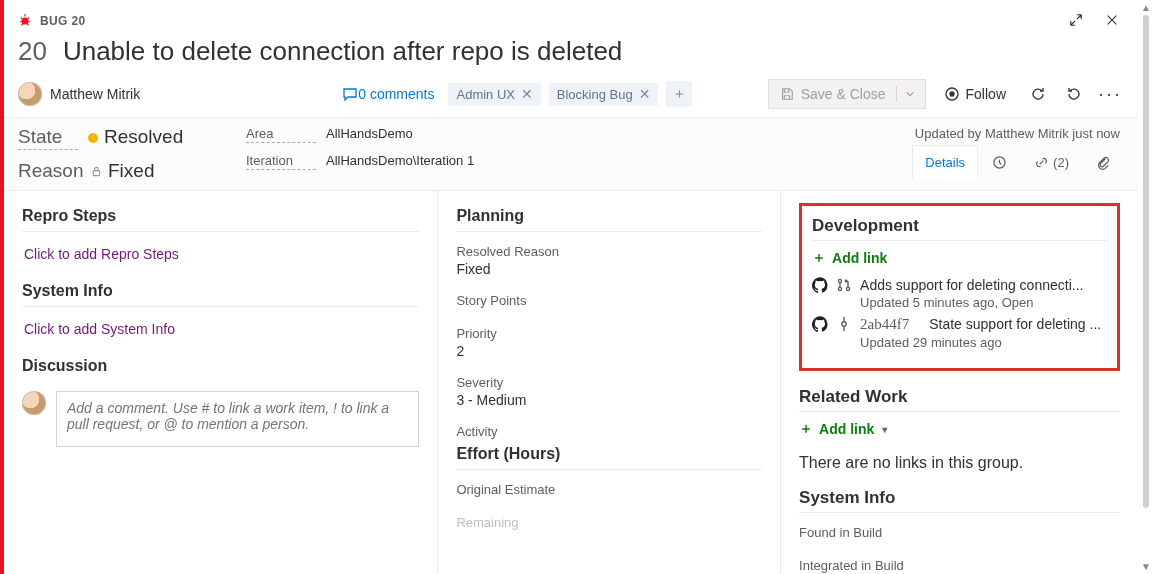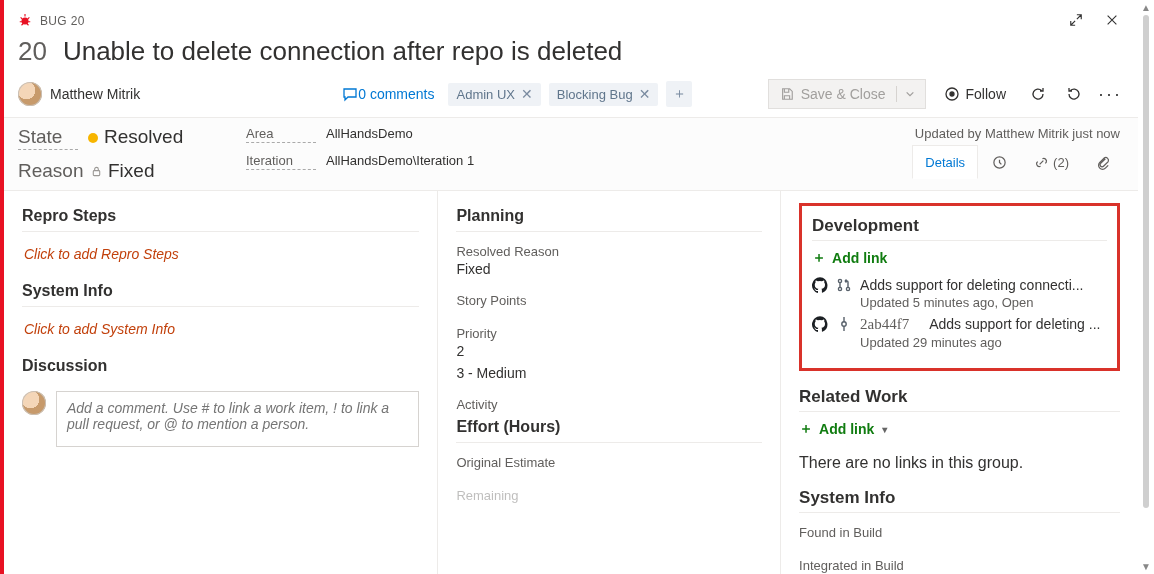--- a/index.html
+++ b/index.html
@@ -16,21 +16,21 @@
   * { box-sizing: border-box; }
   html, body { margin:0; padding:0; font-family: "Segoe UI", Arial, sans-serif; font-size:14px; color:var(--text); background:var(--bg); }
   #app { display:flex; width:1154px; height:574px; position:relative; }
   #redbar { width:4px; background:var(--danger); flex:0 0 4px; }
   #content { flex:1; display:flex; flex-direction:column; overflow:hidden; }
   #scroll { flex:0 0 16px; display:flex; flex-direction:column; align-items:center; justify-content:space-between; padding:2px 0; color:#888; }
   #scroll .arrow { font-size:10px; cursor:pointer; }
   #scroll .track { flex:1; width:14px; display:flex; justify-content:center; }
   #scroll .thumb { width:6px; height:90%; background:#cfcfcf; border-radius:3px; margin-top:2px;}
   
-  .hdr1 { display:flex; align-items:center; padding:6px 12px 2px 14px; gap:8px; }
+  .hdr1 { display:flex; align-items:center; padding:6px 12px 2px 14px; gap:8px;font-weight:bold; }
   .bug-icon { width:14px; height:14px; color:var(--danger); display:flex; align-items:center; justify-content:center; }
   .hdr1 .type { text-transform:uppercase; font-size:12px; color:var(--muted); letter-spacing:0.3px; }
   .hdr1 .space { flex:1; }
   .hdr-btn { width:28px; height:28px; display:flex; align-items:center; justify-content:center; border-radius:2px; color:#333; }
   
   .title-row { display:flex; align-items:baseline; gap:16px; padding:0 14px 12px; }
   .title-id  { font-size:26px; color:#605e5c; }
   .title-txt { font-size:26px; font-weight:400; }
   
   .ident-row { display:flex; align-items:center; gap:8px; padding:0 14px 8px; }
@@ -60,21 +60,21 @@
   .tab { padding:8px 12px; font-size:13px; color:var(--muted); display:flex; align-items:center; gap:4px; border:1px solid transparent; cursor:pointer;}
   .tab.active { color:var(--link); border-color:var(--border); border-bottom-color:#fff; background:#fff; }
   
   .body { flex:1; display:flex; overflow:hidden; }
   .col { padding:16px 18px 0; overflow:hidden; }
   .col1 { flex:1.3; border-right:1px solid var(--border); }
   .col2 { flex:1; border-right:1px solid var(--border); }
   .col3 { flex:1.05; position:relative;}
   h3 { font-size:16px; font-weight:600; margin:0 0 6px; padding-bottom:6px; border-bottom:1px solid var(--border);}
   h3.nb { border-bottom:none; }
-  .placeholder { color:#c2410c; font-style:italic; padding:8px 2px 20px; cursor:text; }
+  .placeholder { color:#701a75; padding:8px 2px 20px; cursor:text; }
   .field-lbl { color:var(--muted); font-size:13px; margin-top:12px; }
   .field-lbl:first-child { margin-top:6px; }
   .field-val { font-size:14px; padding:2px 0 4px; }
   
   .disc { display:flex; gap:10px; margin-top:10px; }
   .disc textarea { flex:1; border:1px solid #d6d3d0; padding:8px 10px; font-family:inherit; font-size:14px; font-style:italic; color:#7b7774; resize:none; height:56px; }
   
   .dev-box { border:3px solid #d9322a; padding:10px 10px 12px; margin-top:-4px;}
   .add-link { color:var(--green); font-weight:600; font-size:14px; display:flex; align-items:center; gap:6px; cursor:pointer; margin:6px 0 10px;}
   .dev-item { display:flex; gap:8px; font-size:14px; margin-bottom:6px; align-items:flex-start; overflow:hidden;}
@@ -254,20 +254,21 @@
       </div>
 
       <div class="col col2">
         <h3>Planning</h3>
         <div class="field-lbl">Resolved Reason</div>
         <div class="field-val">Fixed</div>
         <div class="field-lbl">Story Points</div>
         <div class="field-val"></div>
         <div class="field-lbl">Priority</div>
         <div class="field-val">2</div>
+        <div class="field-lbl">Severity</div>
         <div class="field-val">3 - Medium</div>
         <div class="field-lbl">Activity</div>
         <div class="field-val"></div>
 
         <h3 style="">Effort (Hours)</h3>
         <div class="field-lbl">Original Estimate</div>
         <div class="field-val"></div>
         <div class="field-lbl" style="opacity:.4">Remaining</div>
       </div>
 
@@ -298,21 +299,21 @@
 
           <div class="dev-item">
             <span class="gh"><svg viewBox="0 0 16 16" width="16" height="16" fill="#1b1f23">
                   <path d="M8 .3a8 8 0 0 0-2.5 15.6c.4 0 .5-.2.5-.4v-1.5c-2.2.5-2.7-1-2.7-1-.4-.9-.9-1.1-.9-1.1-.7-.5 0-.5 0-.5.8 0 1.2.8 1.2.8.7 1.2 1.9.9 2.3.7 0-.5.3-.9.5-1.1-1.8-.2-3.6-.9-3.6-4a3 3 0 0 1 .8-2.2c0-.2-.3-1 .1-2.1 0 0 .7-.2 2.2.8a7.6 7.6 0 0 1 4 0c1.5-1 2.2-.8 2.2-.8.4 1.1.1 1.9.1 2.1a3 3 0 0 1 .8 2.2c0 3.1-1.9 3.8-3.6 4 .3.2.5.7.5 1.4v2.1c0 .2.1.5.5.4A8 8 0 0 0 8 .3z"></path>
                 </svg></span>
             <span class="commit-ic"><svg viewBox="0 0 16 16" width="16" height="16" fill="none" stroke="#57606a" stroke-width="1.4">
                   <circle cx="8" cy="8" r="2.2"></circle>
                   <path d="M8 1v4.8M8 10.2V15"></path>
                 </svg></span>
             <span class="txt">
-              <div class="ln"><span class="sha">2ab44f7</span><span>Adds support for deleting ...</span></div>
+              <div class="ln"><span class="sha">2ab44f7</span><span>State support for deleting ...</span></div>
               <div class="sub">Updated 29 minutes ago</div>
             </span>
           </div>
         </div>
 
         <div class="sec-title">Related Work</div>
         <div style="border-bottom:1px solid var(--border); margin-bottom:8px;"></div>
         <div class="add-link">
           <span>＋</span>
           <span>Add link</span>

